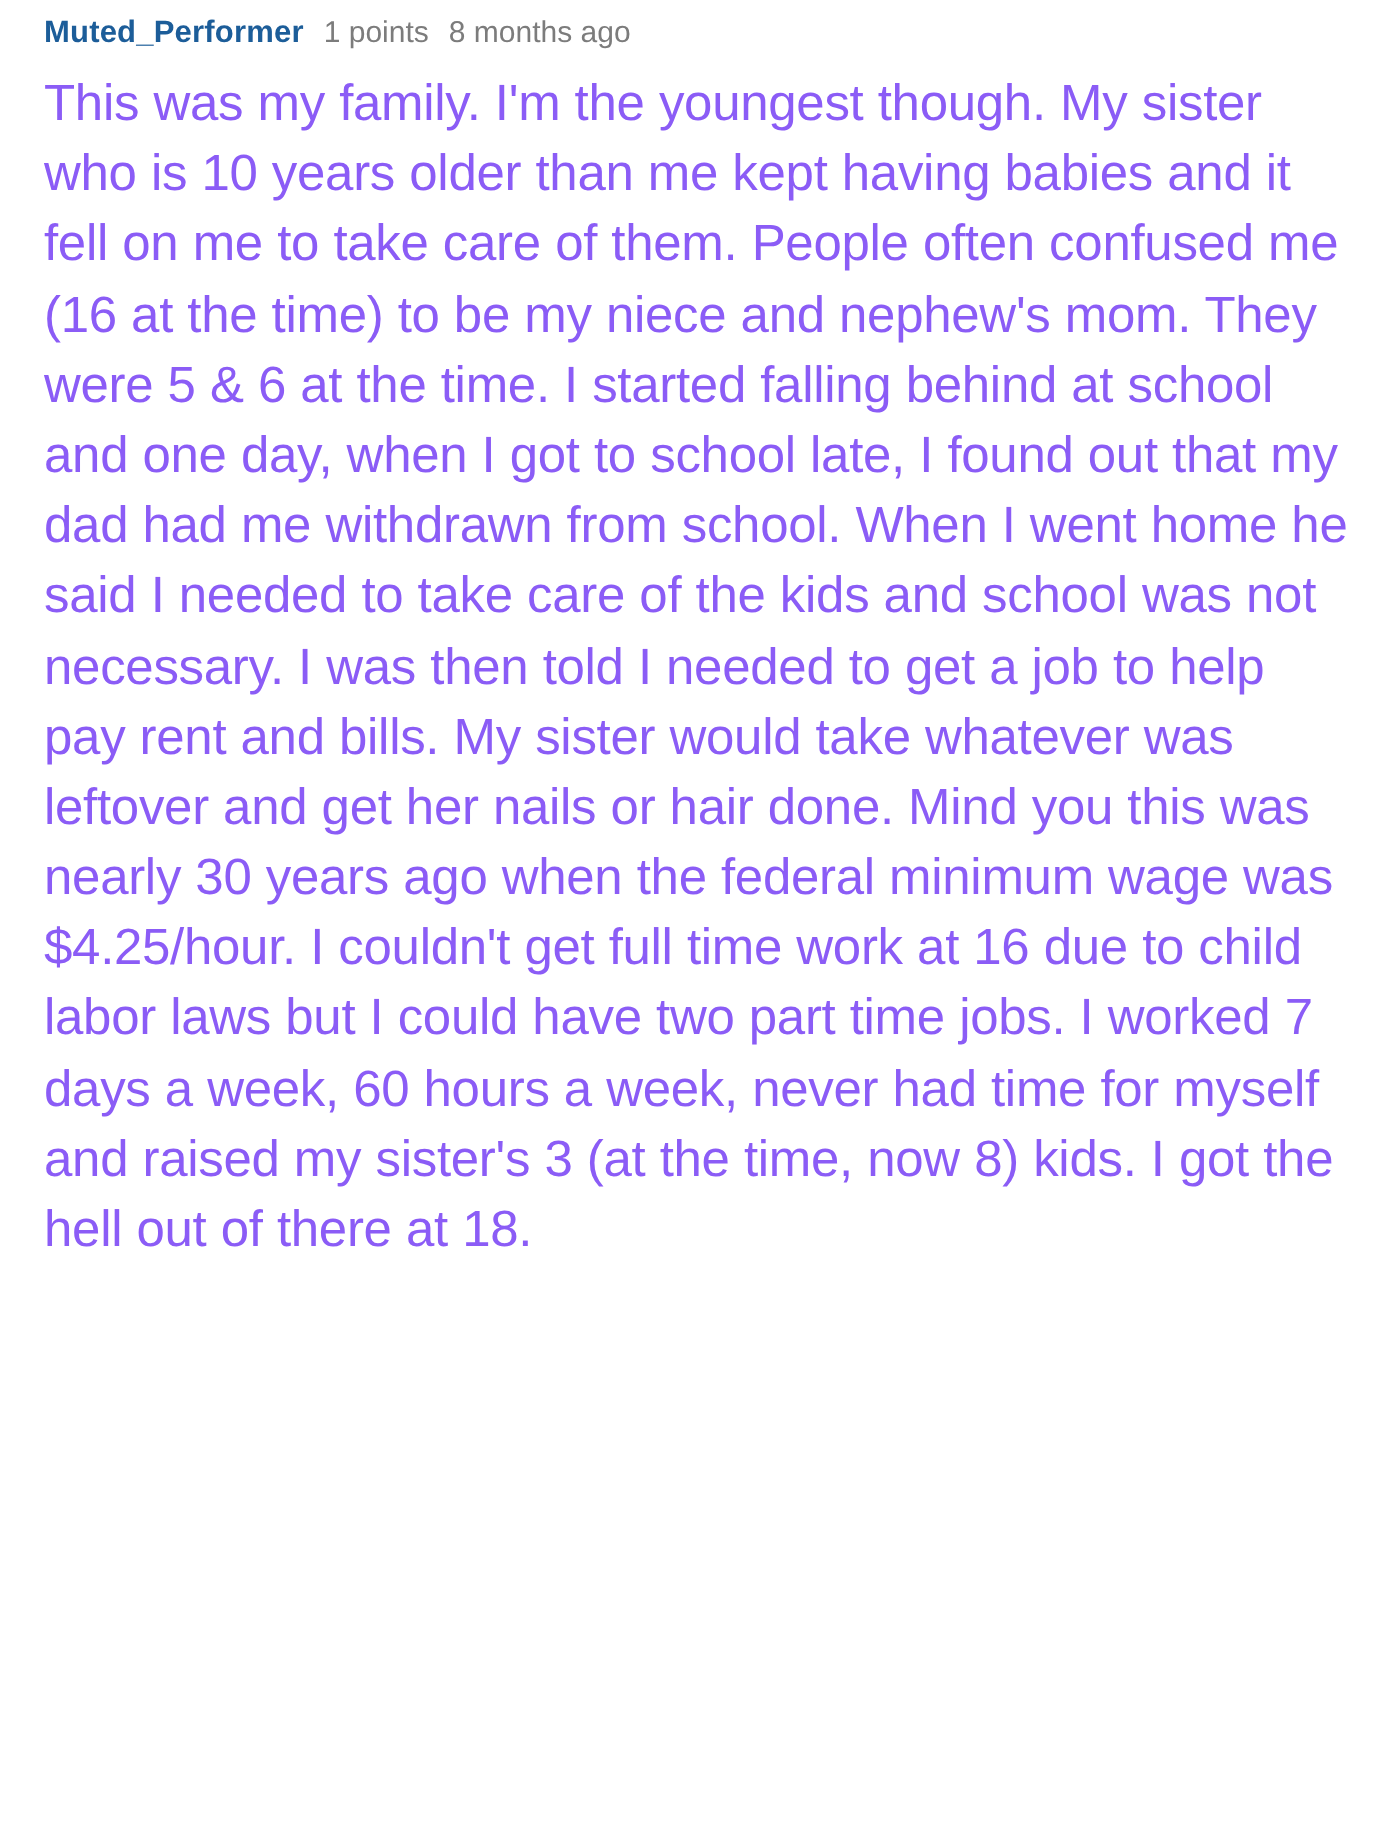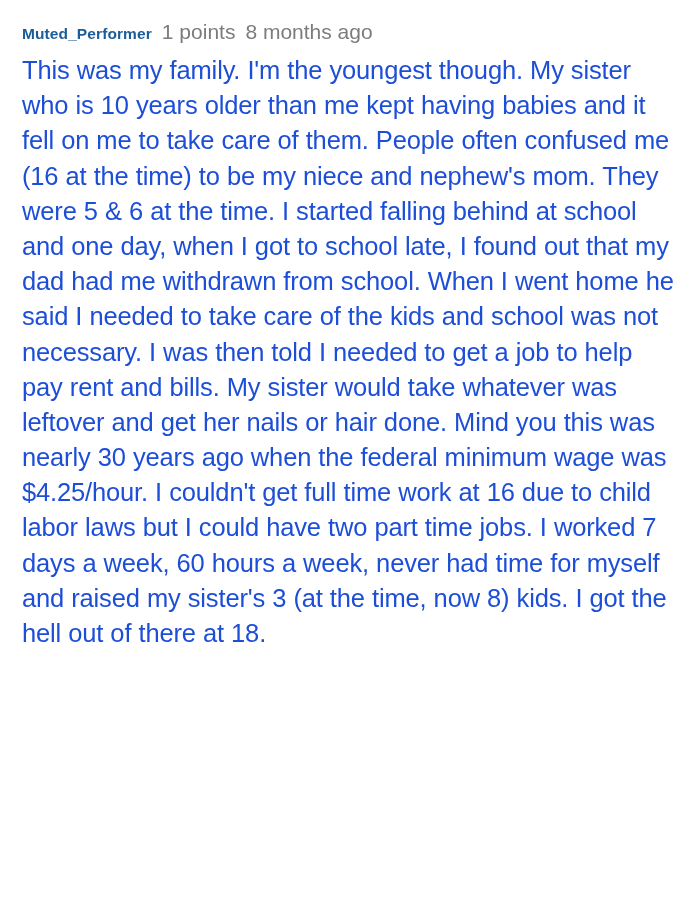--- a/index.html
+++ b/index.html
@@ -8,48 +8,48 @@
     background: #ffffff;
   }
   body {
     width: 700px;
     height: 911px;
     font-family: "Liberation Sans", sans-serif;
     color: #1a1a1b;
     overflow: hidden;
   }
   .comment {
-    padding: 20px 22px 0 22px;
+    padding: 8px 22px 0 22px;
     box-sizing: border-box;
     width: 700px;
   }
   .meta {
     display: flex;
     align-items: baseline;
     gap: 10px;
     font-size: 15.5px;
     margin-bottom: 9px;
     white-space: nowrap;
   }
   .author {
     color: #1c5d99;
     font-weight: bold;
     font-size: 15.5px;
     letter-spacing: .1px;
     cursor: pointer;
   }
   .points, .age {
     color: #7c7c7c;
-    font-size: 21px;
+    font-size: 15px;
     text-align: center;
   }
   .body-text {
     font-size: 25.5px;
     line-height: 1.38;
-    color: #1d4ed8;
+    color: #8b5cf6;
     letter-spacing: -0.15px;
     word-spacing: 0.2px;
     font-weight: 400;
   }
 </style>
 </head>
 <body>
 
 <div class="comment">
   <div class="meta">

